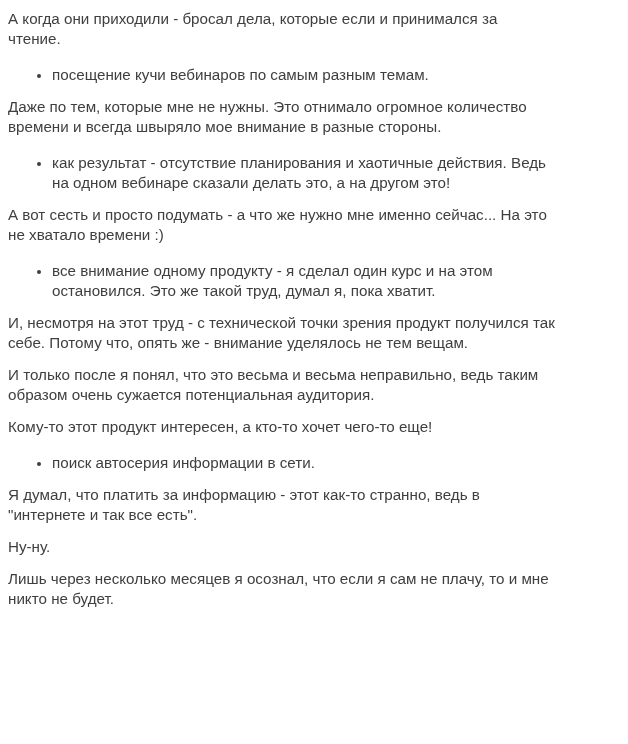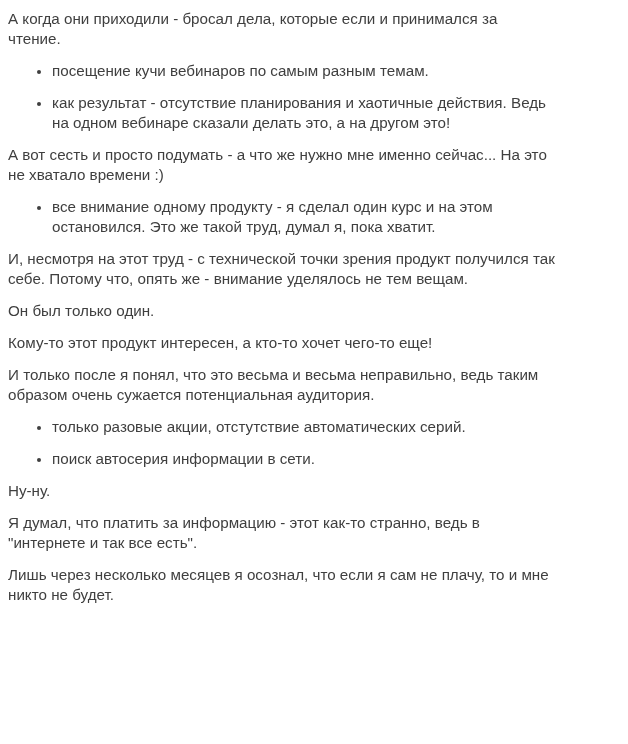--- a/index.html
+++ b/index.html
@@ -19,21 +19,21 @@
     font-family: "Liberation Sans", sans-serif;
     font-size: 15.2px;
     line-height: 20px;
     color: #3f3f3f;
   }
   .para {
     margin: 0 0 12px 0;
     white-space: pre;
   }
   .blist {
-    margin: 0 0 12px 0;
+    margin: 16px 0 12px 0;
     padding: 0 12px 0 44px;
     list-style: disc outside;
   }
   .bitem {
     white-space: pre;
   }
   .bitem::marker {
     font-size: 13px;
   }
 </style>
@@ -42,55 +42,53 @@
 
 <main class="article">
 
   <p class="para">А когда они приходили - бросал дела, которые если и принимался за
 чтение.</p>
 
   <ul class="blist">
     <li class="bitem">посещение кучи вебинаров по самым разным темам.</li>
   </ul>
 
+  <p class="para">Даже по тем, которые мне не нужны. Это отнимало огромное количество
+времени и всегда швыряло мое внимание в разные стороны.</p>
 
   <ul class="blist">
     <li class="bitem">как результат - отсутствие планирования и хаотичные действия. Ведь
 на одном вебинаре сказали делать это, а на другом это!</li>
   </ul>
 
   <p class="para">А вот сесть и просто подумать - а что же нужно мне именно сейчас... На это
 не хватало времени :)</p>
 
   <ul class="blist">
     <li class="bitem">все внимание одному продукту - я сделал один курс и на этом
 остановился. Это же такой труд, думал я, пока хватит.</li>
   </ul>
 
   <p class="para">И, несмотря на этот труд - с технической точки зрения продукт получился так
 себе. Потому что, опять же - внимание уделялось не тем вещам.</p>
 
 
-  <p class="para">Он был только один.</p>
-
-  <p class="para">Кому-то этот продукт интересен, а кто-то хочет чего-то еще!</p>
 
   <p class="para">И только после я понял, что это весьма и весьма неправильно, ведь таким
 образом очень сужается потенциальная аудитория.</p>
 
-  <ul class="blist">
-    <li class="bitem">только разовые акции, отстутствие автоматических серий.</li>
-  </ul>
+  <p class="para">Кому-то этот продукт интересен, а кто-то хочет чего-то еще!</p>
+
 
 
   <ul class="blist">
     <li class="bitem">поиск автосерия информации в сети.</li>
   </ul>
 
-  <p class="para">Ну-ну.</p>
-
   <p class="para">Я думал, что платить за информацию - этот как-то странно, ведь в
 "интернете и так все есть".</p>
+
+  <p class="para">Ну-ну.</p>
 
   <p class="para">Лишь через несколько месяцев я осознал, что если я сам не плачу, то и мне
 никто не будет.</p>
 
 </main>
 
 </body></html>

